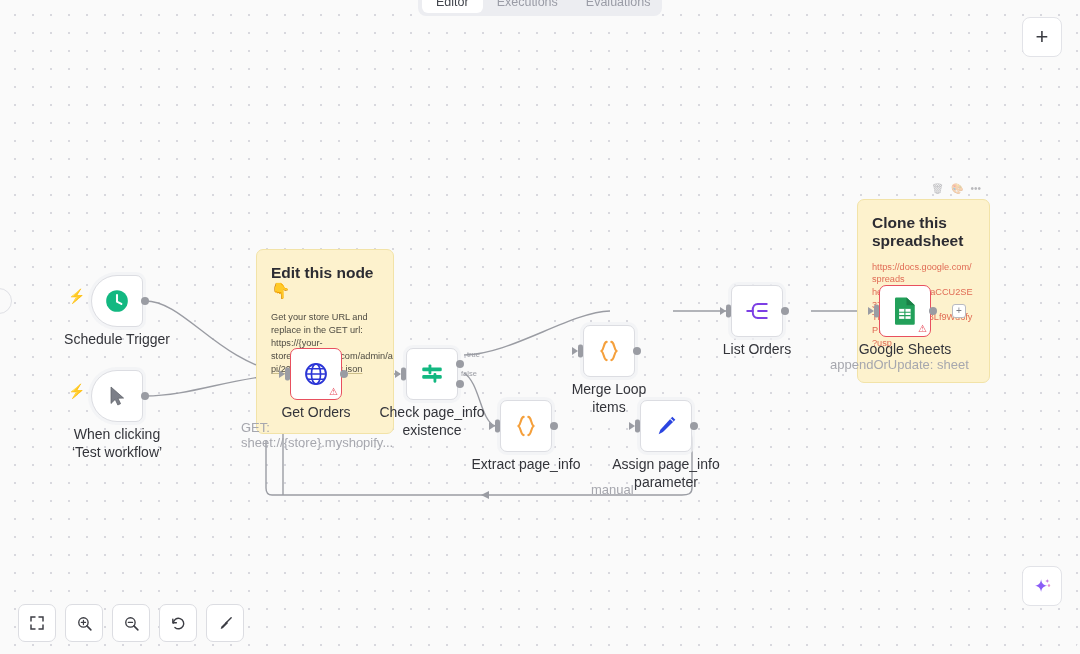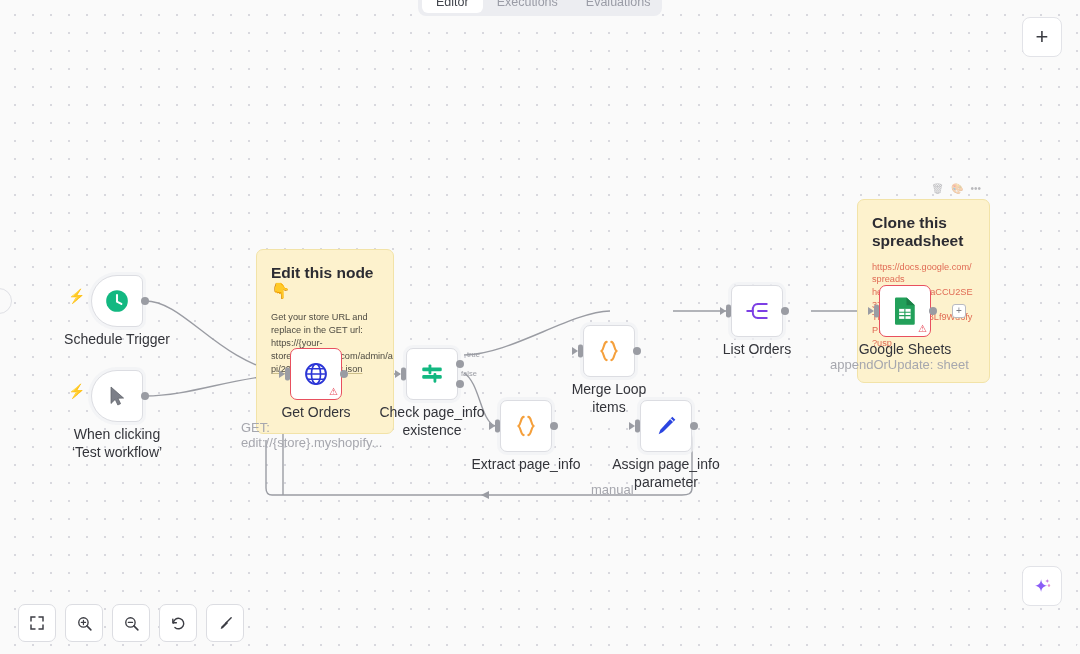--- a/index.html
+++ b/index.html
@@ -237,21 +237,21 @@
       <div class="port-in"></div>
       <svg width="26" height="26" viewBox="0 0 24 24">
         <circle cx="12" cy="12" r="9.2" fill="none" stroke="#2b35d6" stroke-width="1.7"></circle>
         <ellipse cx="12" cy="12" rx="4.2" ry="9.2" fill="none" stroke="#2b35d6" stroke-width="1.5"></ellipse>
         <path d="M3 12h18M4.4 7.2h15.2M4.4 16.8h15.2" stroke="#2b35d6" stroke-width="1.4"></path>
       </svg>
       <span class="warn">⚠</span>
       <div class="dot-out"></div>
     </div>
     <div class="node-label">Get Orders</div>
-    <div class="node-sub" style="top:72px;">GET: edit://{store}.myshopify...</div>
+    <div class="node-sub" style="top:72px;">GET: sheet://{store}.myshopify...</div>
   </div>
 
   <div class="node" style="left:406px; top:348px;">
     <div class="node-box">
       <div class="arrow-in"></div>
       <div class="port-in"></div>
       <svg width="26" height="26" viewBox="0 0 24 24">
         <rect x="3" y="6" width="18" height="3.4" rx="1.2" fill="#13b881"></rect>
         <rect x="3" y="13" width="18" height="3.4" rx="1.2" fill="#13b881"></rect>
         <rect x="8.8" y="3.2" width="2.6" height="9" rx="1" fill="#13b881"></rect>

